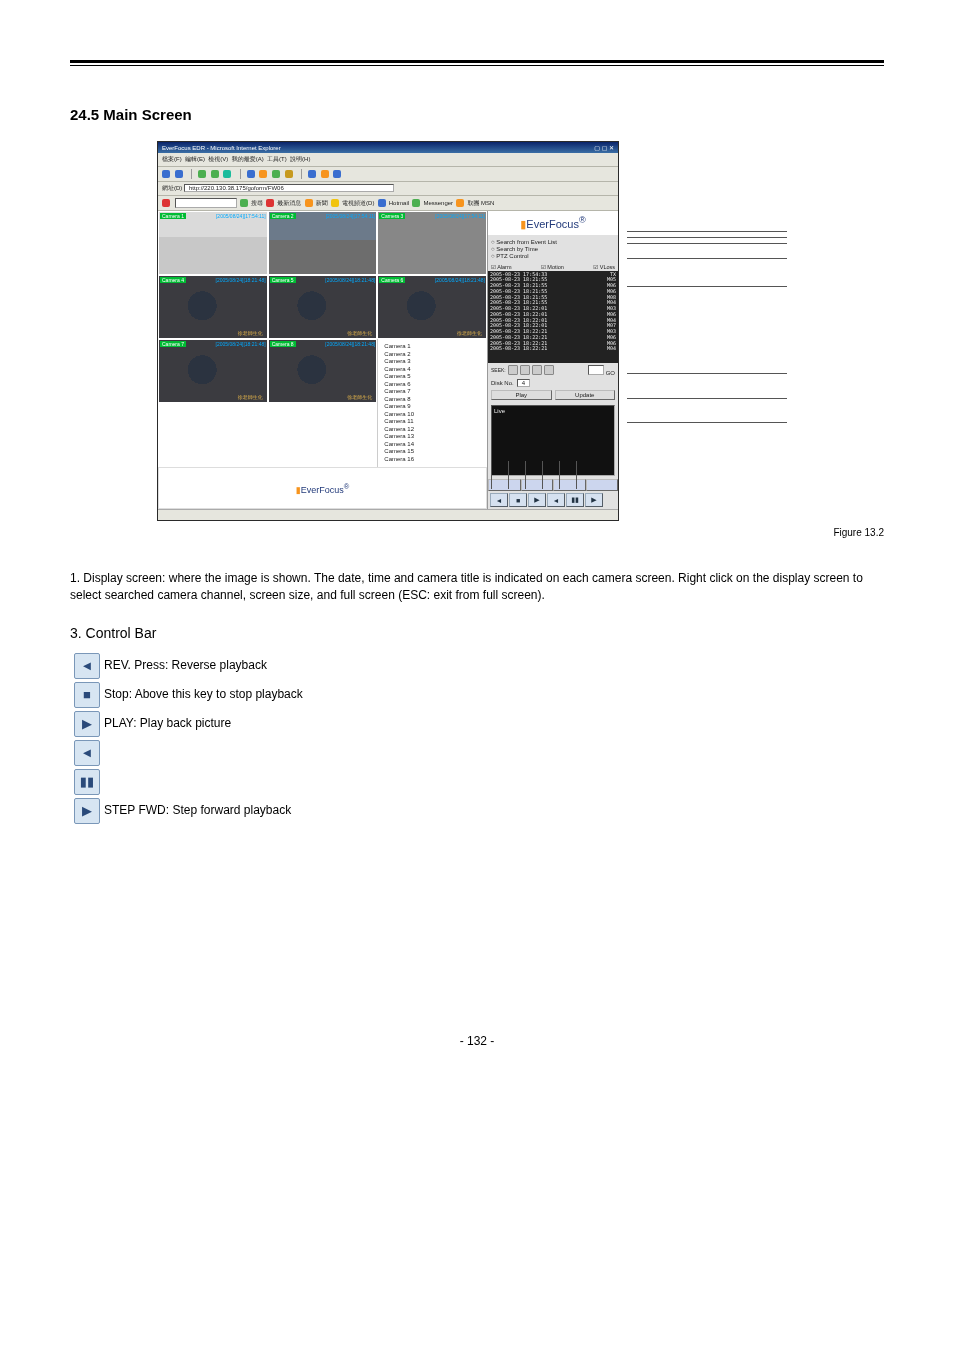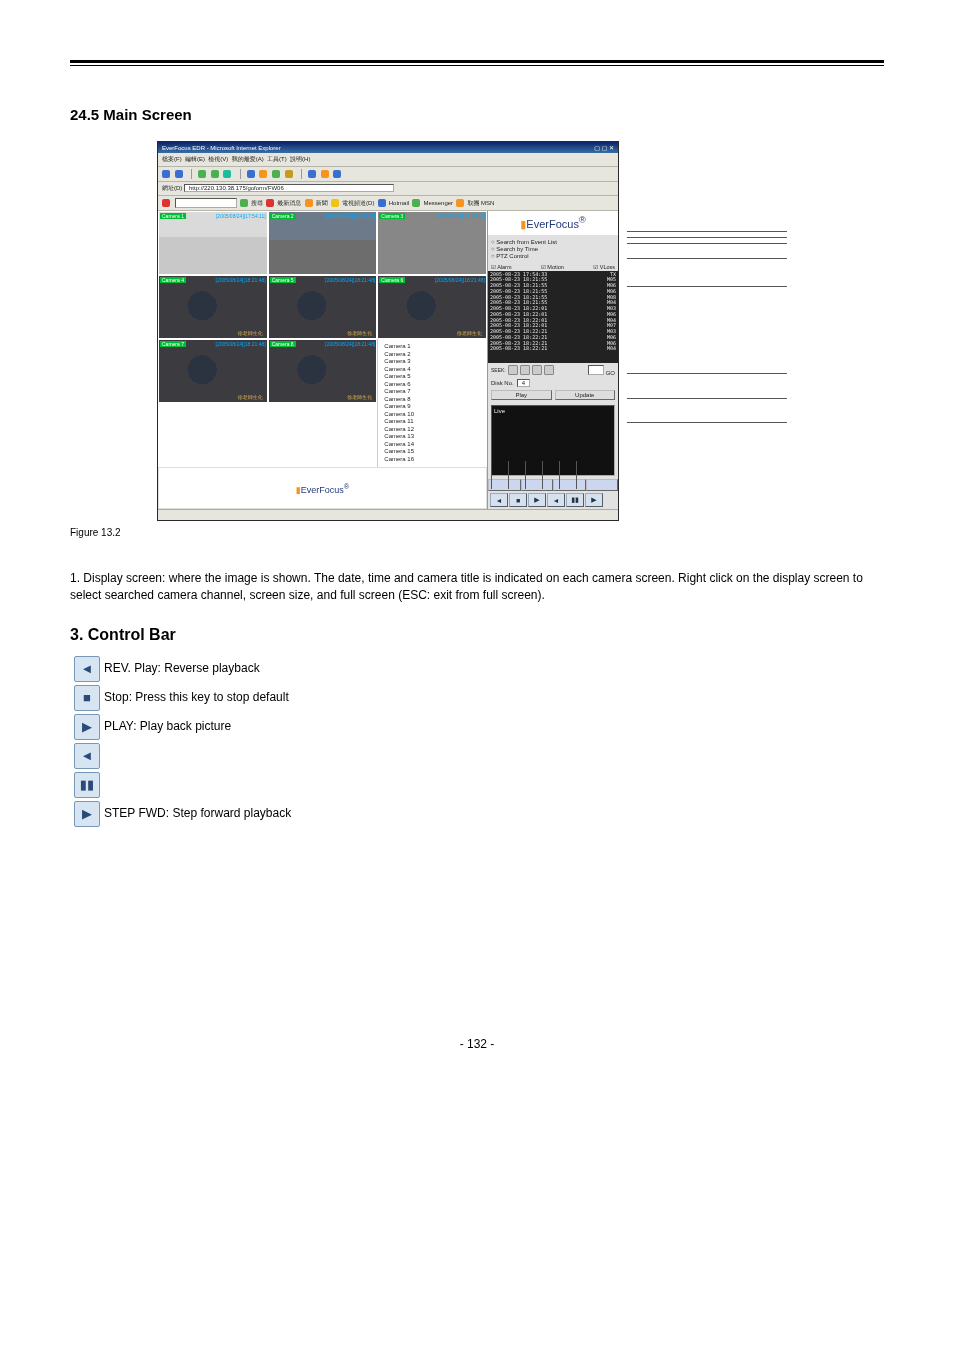--- a/index.html
+++ b/index.html
@@ -130,28 +130,28 @@
   .modebar{display:flex;}
   .modebar .mb{flex:1;border:1px outset #bbb;background:#ccd6ee;height:10px;}
   .ctrlbtns{display:flex;gap:1px;padding:2px;}
   .ctrlbtns .cb{width:16px;height:12px;border:1px outset #9ab;background:#d6e1f0;display:flex;align-items:center;justify-content:center;font-size:7px;color:#234;}
   .ie-status{background:#e6e6de;border-top:1px solid #aaa;height:10px;}
 
   
   .leader{position:absolute;border-top:1px solid #555;}
   .leader.vert{border-top:none;border-left:1px solid #555;}
   .figno{
-    text-align:left;
+    text-align:right;
     font-size:10px;
     margin:6px 0 32px 0;
   }
   .desc-block{font-size:12px;line-height:1.45;}
   .desc-block p{margin:0 0 14px 0;}
   .desc-title{font-weight:normal;}
-  .desc-block h4{font-size:16px;margin:18px 0 10px 0;font-weight:bold;}
+  .desc-block h4{font-size:14px;margin:18px 0 10px 0;font-weight:normal;}
   .desc-row{display:flex;align-items:flex-start;margin:3px 0;}
   .icon-cell{
     width:34px;flex:0 0 34px;display:flex;align-items:center;justify-content:center;
     height:26px;
   }
   .ic-btn{
     width:24px;height:24px;
     background:#d7e5f2;border:1px solid #7a97b8;border-radius:2px;
     display:flex;align-items:center;justify-content:center;font-size:13px;color:#2a4a7a;
   }
@@ -414,27 +414,27 @@
 
   <div class="desc-block">
     <p><span class="desc-title">1. Display screen: </span><span>where the image is shown. The date, time and camera title is indicated on each camera screen. Right click on the display screen to select searched camera channel, screen size, and full screen (ESC: exit from full screen).</span></p>
 
     <h4>3. Control Bar</h4>
 
     <div class="desc-row">
       <div class="icon-cell">
           <div class="ic-btn">◄</div>
         </div>
-      <div class="desc-text">REV. Play: Reverse playback</div>
+      <div class="desc-text">REV. Press: Reverse playback</div>
     </div>
     <div class="desc-row">
       <div class="icon-cell">
           <div class="ic-btn">■</div>
         </div>
-      <div class="desc-text">Stop: Press this key to stop default</div>
+      <div class="desc-text">Stop: Above this key to stop playback</div>
     </div>
     <div class="desc-row">
       <div class="icon-cell">
           <div class="ic-btn">▶</div>
         </div>
       <div class="desc-text">PLAY: Play back picture</div>
     </div>
     <div class="desc-row">
       <div class="icon-cell">
           <div class="ic-btn">◄</div>

